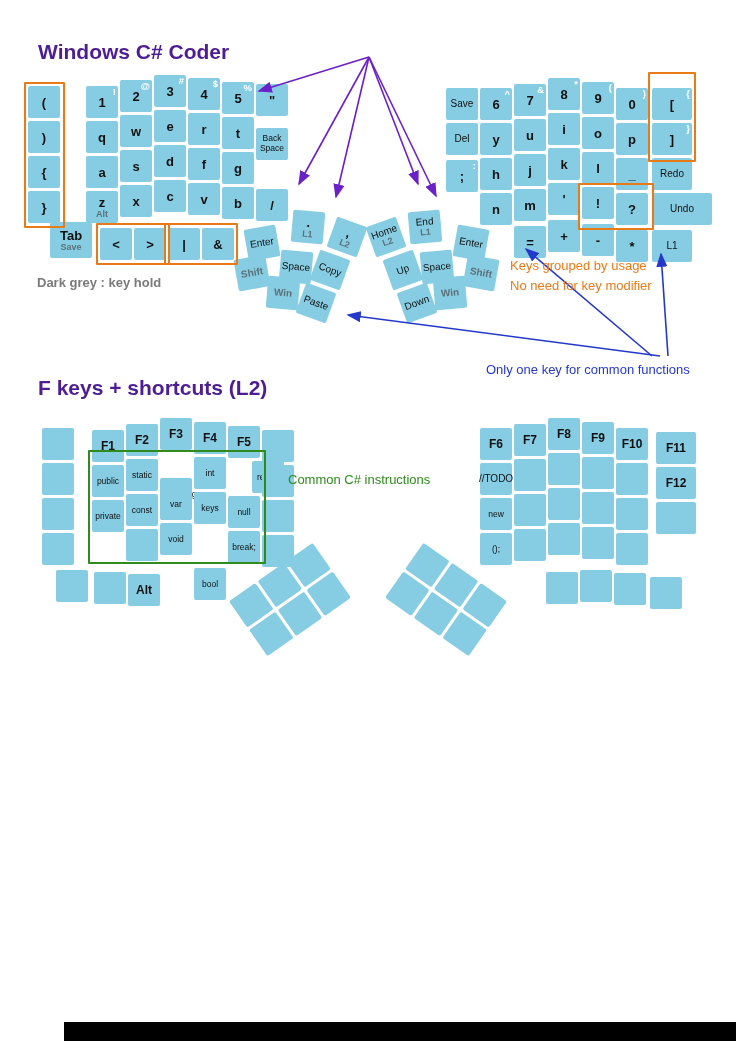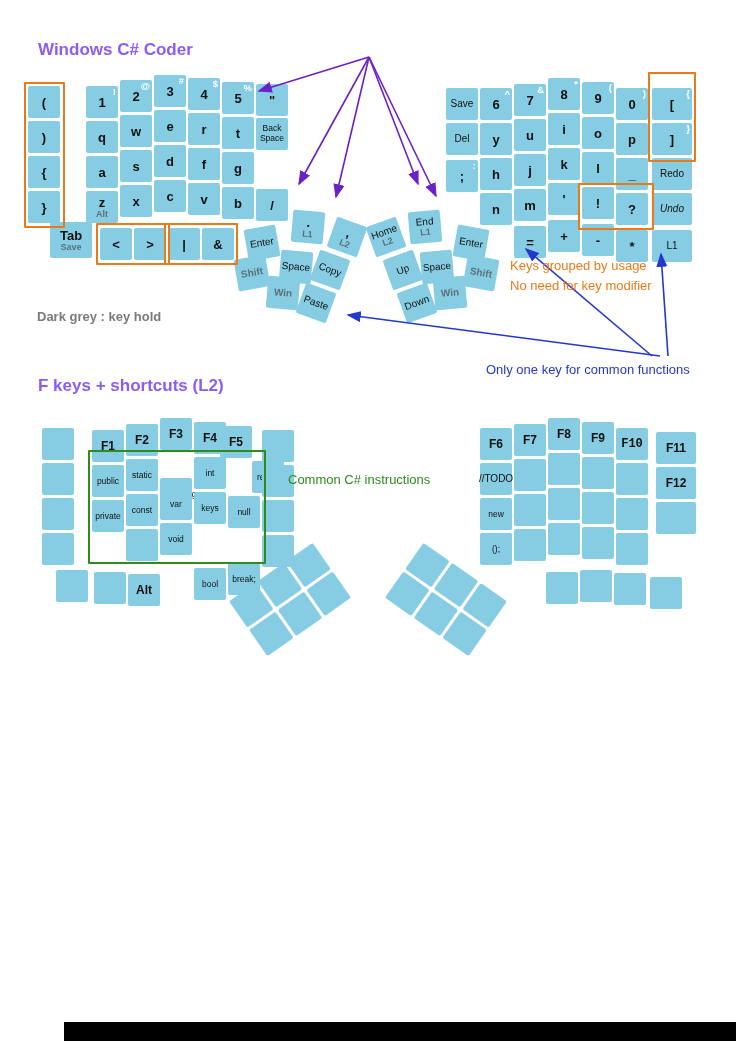--- a/index.html
+++ b/index.html
@@ -14,22 +14,22 @@
   .key.hold .main{font-weight:700;font-size:10px;color:var(--hold,#5C7078);}
   .key.kw .main{font-weight:400;font-size:8.5px;}
   .key.tiny .main{font-size:10px;}
   .key.fkey .main{font-weight:700;font-size:12px;}
   .key .sub{font-size:9px;font-weight:700;color:var(--hold,#5C7078);margin-top:1px;}
   .key .sup{position:absolute;top:1px;right:2px;font-size:9.5px;font-weight:700;color:#fff;}
   .thumb-cluster{position:absolute;width:102px;height:67px;z-index:1;}
   .hl-box{position:absolute;border:2px solid var(--orange,#E87B17);z-index:4;border-radius:1px;}
   .hl-box.green{border-color:var(--green,#2E8B1C);}
   .note{position:absolute;font-size:13px;z-index:6;white-space:nowrap;}
-  .note.bold{font-weight:700;margin-top:34px;}
-  .title{position:absolute;font-size:17px;font-weight:700;color:#8b5cf6;z-index:6;white-space:nowrap;}
+  .note.bold{font-weight:700;}
+  .title{position:absolute;font-size:21px;font-weight:700;color:#4c1d95;z-index:6;white-space:nowrap;}
   #arrow-layer{position:absolute;left:0;top:0;z-index:5;pointer-events:none;}
   .footer-bar{position:absolute;background:#000;z-index:2;}
 </style>
 </head>
 <body>
 
 <div id="canvas">
 
   <div class="title" style="left:38px;top:40px;">Windows C# Coder</div>
 
@@ -108,21 +108,21 @@
     </div>
     <div class="key sym" style="left: 154px; top: 110px;">
       <span class="main">e</span>
     </div>
     <div class="key sym" style="left: 188px; top: 113px;">
       <span class="main">r</span>
     </div>
     <div class="key sym" style="left: 222px; top: 117px;">
       <span class="main">t</span>
     </div>
-    <div class="key word small" style="left: 256px; top: 118px;">
+    <div class="key word small" style="left: 256px; top: 128px;">
       <span class="main">Back Space</span>
     </div>
     <div class="key sym" style="left: 86px; top: 156px;">
       <span class="main">a</span>
     </div>
     <div class="key sym" style="left: 120px; top: 150px;">
       <span class="main">s</span>
     </div>
     <div class="key sym" style="left: 154px; top: 145px;">
       <span class="main">d</span>
@@ -273,21 +273,21 @@
     </div>
     <div class="key sym" style="left: 548px; top: 183px;">
       <span class="main">'</span>
     </div>
     <div class="key sym" style="left: 582px; top: 187px;">
       <span class="main">!</span>
     </div>
     <div class="key sym" style="left: 616px; top: 193px;">
       <span class="main">?</span>
     </div>
-    <div class="key word" style="left: 652px; top: 193px; width: 40px; font-style: italic;">
+    <div class="key word" style="left: 652px; top: 193px; width: 60px;">
       <span class="main">Undo</span>
     </div>
     <div class="key sym" style="left: 514px; top: 226px;">
       <span class="main">=</span>
     </div>
     <div class="key sym" style="left: 548px; top: 220px;">
       <span class="main">+</span>
     </div>
     <div class="key sym" style="left: 582px; top: 224px;">
       <span class="main">-</span>
@@ -330,21 +330,21 @@
     </div>
     <div class="key fkey" style="left: 126px; top: 424px;">
       <span class="main">F2</span>
     </div>
     <div class="key fkey" style="left: 160px; top: 418px;">
       <span class="main">F3</span>
     </div>
     <div class="key fkey" style="left: 194px; top: 422px;">
       <span class="main">F4</span>
     </div>
-    <div class="key fkey" style="left: 220px; top: 426px;">
+    <div class="key fkey" style="left: 228px; top: 426px;">
       <span class="main">F5</span>
     </div>
     <div class="key blank" style="left: 262px; top: 430px;"></div>
     <div class="key blank" style="left: 42px; top: 463px;"></div>
     <div class="key kw" style="left: 92px; top: 465px;">
       <span class="main">public</span>
     </div>
     <div class="key kw" style="left: 126px; top: 459px;">
       <span class="main">static</span>
     </div>
@@ -376,42 +376,42 @@
     </div>
     <div class="key blank" style="left: 262px; top: 500px;"></div>
     <div class="key blank" style="left: 42px; top: 533px;"></div>
     <div class="key blank" style="left: 126px; top: 529px;"></div>
     <div class="key kw" style="left: 160px; top: 523px;">
       <span class="main">void</span>
     </div>
     <div class="key kw" style="left: 194px; top: 527px; margin-top: 41px;">
       <span class="main">bool</span>
     </div>
-    <div class="key kw" style="left: 228px; top: 531px; margin-top: 32px;">
+    <div class="key kw" style="left: 228px; top: 531px;">
       <span class="main">break;</span>
     </div>
     <div class="key blank" style="left: 262px; top: 535px;"></div>
     <div class="key blank" style="left: 56px; top: 570px;"></div>
     <div class="key blank" style="left: 94px; top: 572px;"></div>
     <div class="key fkey" style="left: 128px; top: 574px;">
       <span class="main">Alt</span>
     </div>
     <div class="key fkey" style="left: 480px; top: 428px;">
       <span class="main">F6</span>
     </div>
     <div class="key fkey" style="left: 514px; top: 424px;">
       <span class="main">F7</span>
     </div>
     <div class="key fkey" style="left: 548px; top: 418px;">
       <span class="main">F8</span>
     </div>
     <div class="key fkey" style="left: 582px; top: 422px;">
       <span class="main">F9</span>
     </div>
-    <div class="key fkey" style="left: 616px; top: 428px; font-family: Liberation Mono, monospace;">
+    <div class="key fkey" style="left: 616px; top: 428px;">
       <span class="main">F10</span>
     </div>
     <div class="key fkey" style="left: 656px; top: 432px; width: 40px;">
       <span class="main">F11</span>
     </div>
     <div class="key kw tiny" style="left: 480px; top: 463px;">
       <span class="main">//TODO</span>
     </div>
     <div class="key blank" style="left: 514px; top: 459px;"></div>
     <div class="key blank" style="left: 548px; top: 453px;"></div>

